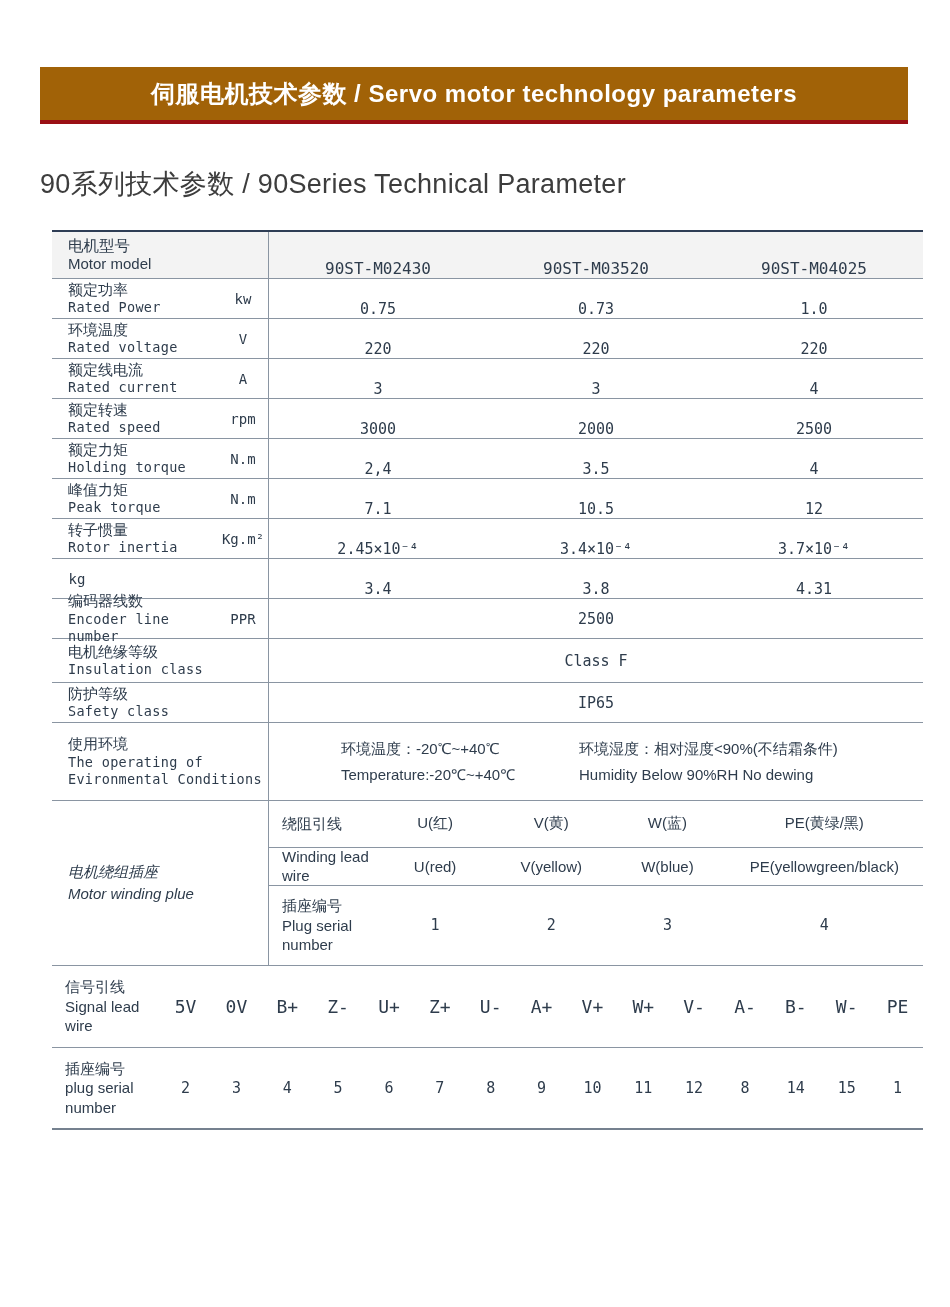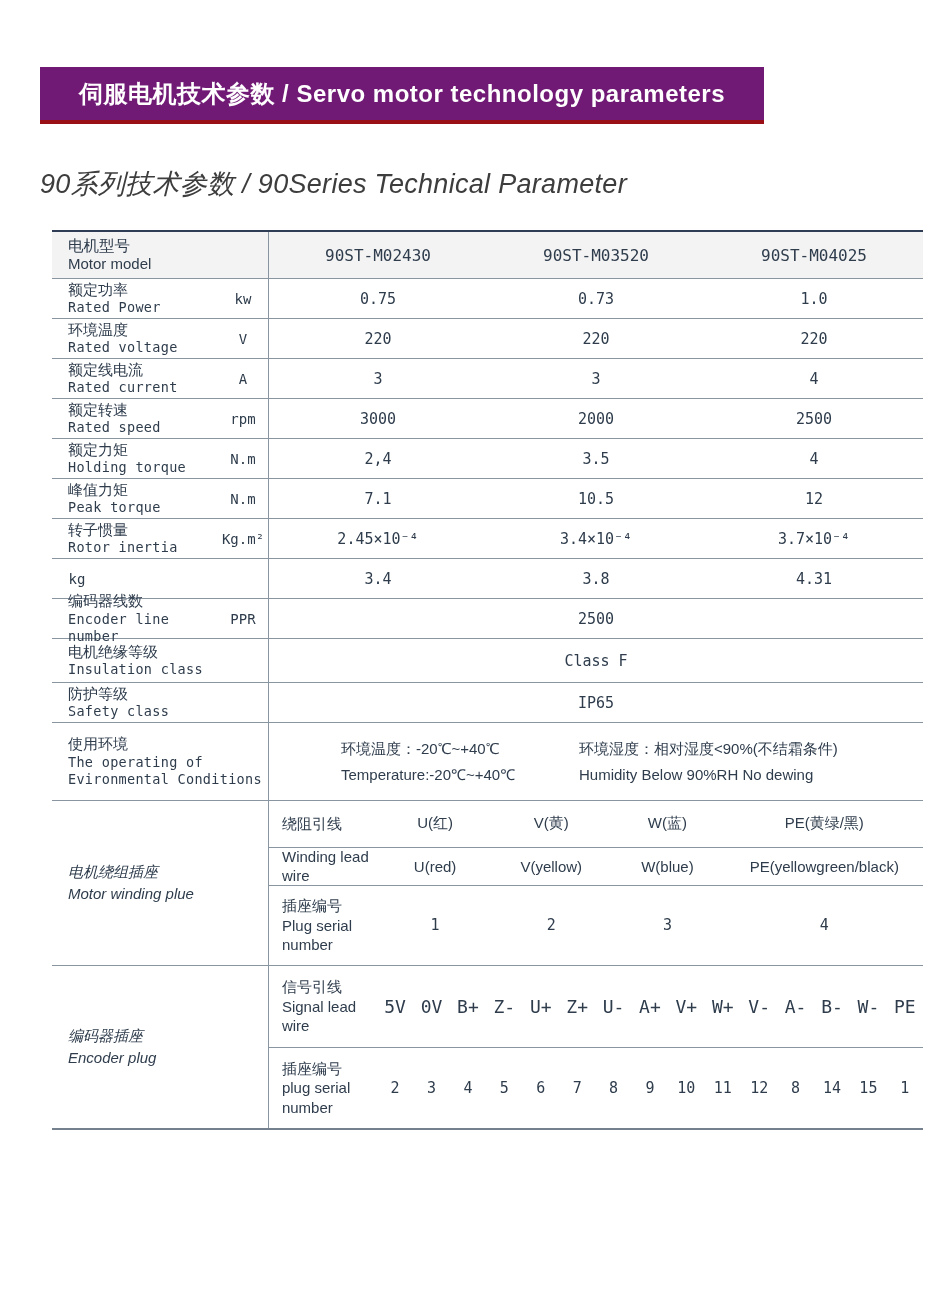--- a/index.html
+++ b/index.html
@@ -1,42 +1,42 @@
 <!DOCTYPE html>
 <html><head>
 <meta charset="utf-8">
 <style>
   html,body{margin:0;padding:0;background:#ffffff;}
   body{width:950px;height:1307px;position:relative;font-family:"Liberation Sans",sans-serif;color:#2e3c4c;-webkit-font-smoothing:antialiased;}
   .mono{font-family:"DejaVu Sans Mono",monospace;}
 
-  .banner{position:absolute;left:40px;top:67px;width:724px;height:57px;box-sizing:border-box;
-    background:#701a75;border-bottom:4px solid #9a0f15;display:flex;align-items:center;justify-content:center;}
+  .banner{position:absolute;left:40px;top:67px;width:868px;height:57px;box-sizing:border-box;
+    background:#a16207;border-bottom:4px solid #9a0f15;display:flex;align-items:center;justify-content:center;}
   .banner-title{color:#ffffff;font-weight:bold;font-size:24px;letter-spacing:0.5px;}
 
-  .page-title{position:absolute;left:40px;top:166px;font-size:27px;font-weight:400;color:#3d3d3d;letter-spacing:0.3px;font-style:italic;}
+  .page-title{position:absolute;left:40px;top:166px;font-size:27px;font-weight:400;color:#3d3d3d;letter-spacing:0.3px;}
 
   .spec-table{position:absolute;left:52px;top:230px;width:871px;box-sizing:border-box;
     border-top:2px solid #2e3d55;border-bottom:2px solid #75818f;}
   .row{display:flex;box-sizing:border-box;border-bottom:1px solid #8a95a2;align-items:stretch;}
   .row:last-child{border-bottom:none;}
   .h47{height:47px;} .h40{height:40px;} .h44{height:44px;} .h78{height:78px;}
   .h165{height:165px;} .h162{height:162px;} .h38{height:38px;} .h80{height:80px;} .h82{height:82px;}
 
   .label-col{width:217px;box-sizing:border-box;border-right:1px solid #8a95a2;display:flex;align-items:center;flex-shrink:0;}
   .lbl{flex:1;padding-left:16px;line-height:1.25;}
   .zh{font-size:15px;}
   .en{font-size:13.5px;letter-spacing:0.3px;}
   .en-sans{font-size:15px;}
   .unit{width:50px;text-align:center;font-size:14px;flex-shrink:0;}
 
   .header-row{background:#f3f3f3;}
   .header-row .zh{font-size:15.5px;}
   .header-row .en-sans{font-size:15px;}
-  .data-cols{flex:1;display:flex;align-items:center;}
+  .data-cols{flex:1;display:flex;align-items:flex-end;}
   .dcell{flex:1;text-align:center;font-size:15px;}
   .model-cell{flex:1;text-align:center;font-size:16px;}
   .merged{flex:1;text-align:center;font-size:15px;align-self:center;}
 
   .env-cols{flex:1;display:flex;align-items:center;}
   .env-block{line-height:1.7;font-size:15px;}
   .env-left{width:300px;box-sizing:border-box;padding-left:72px;flex-shrink:0;}
   .env-right{flex:1;padding-left:10px;}
 
   .sec-label{flex-direction:column;justify-content:center;align-items:flex-start;padding-left:16px;line-height:1.5;font-style:italic;}
@@ -270,24 +270,20 @@
         </div>
         <div class="wcell w1 mono num">1</div>
         <div class="wcell w1 mono num">2</div>
         <div class="wcell w1 mono num">3</div>
         <div class="wcell w4 mono num">4</div>
       </div>
     </div>
   </div>
 
   <div class="row h162">
-    <div class="label-col sec-label">
-      <div class="zh">编码器插座</div>
-      <div class="en-sans">Encoder plug</div>
-    </div>
     <div class="sec-right">
       <div class="subrow h82">
         <div class="sublabel">
           <div class="zh">信号引线</div>
           <div class="en-sans">Signal lead wire</div>
         </div>
         <div class="ecell mono">5V</div>
         <div class="ecell mono">0V</div>
         <div class="ecell mono">B+</div>
         <div class="ecell mono">Z-</div>

